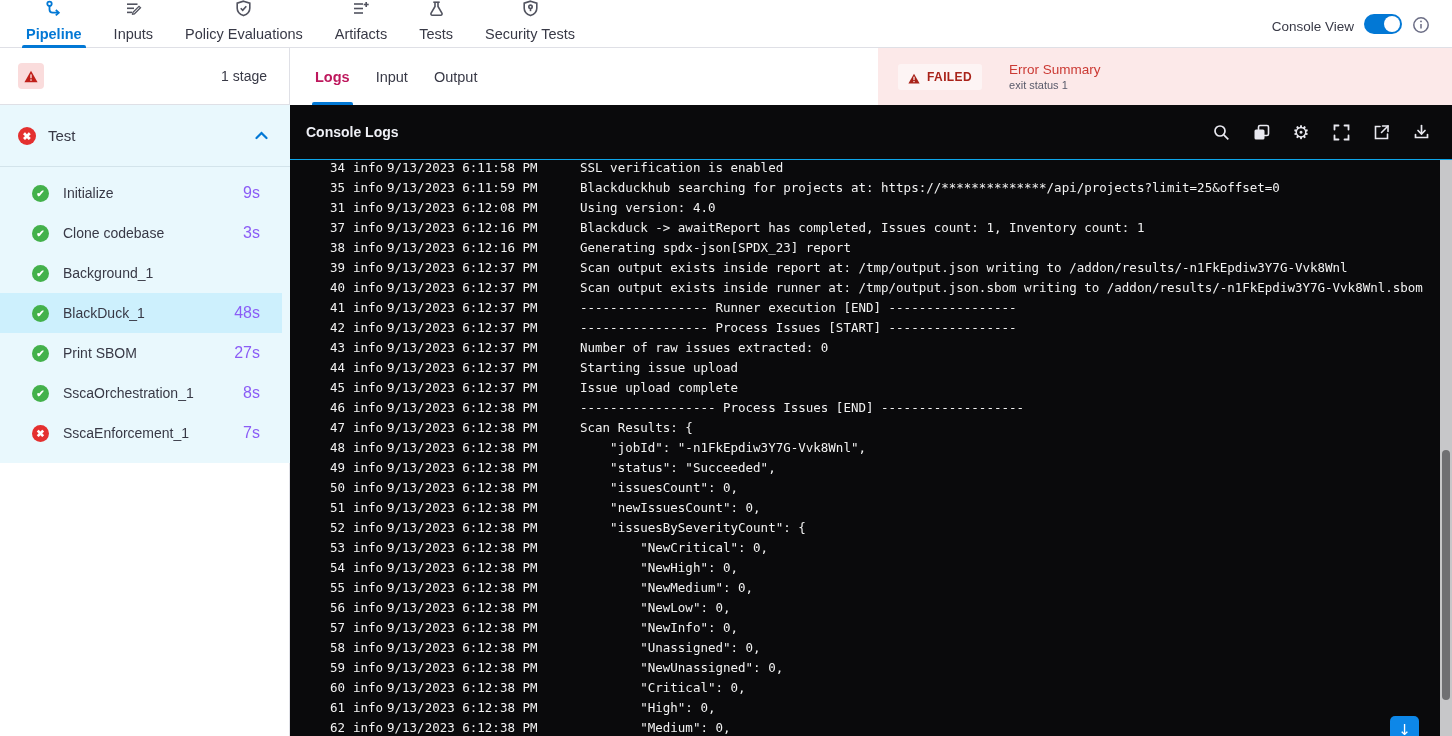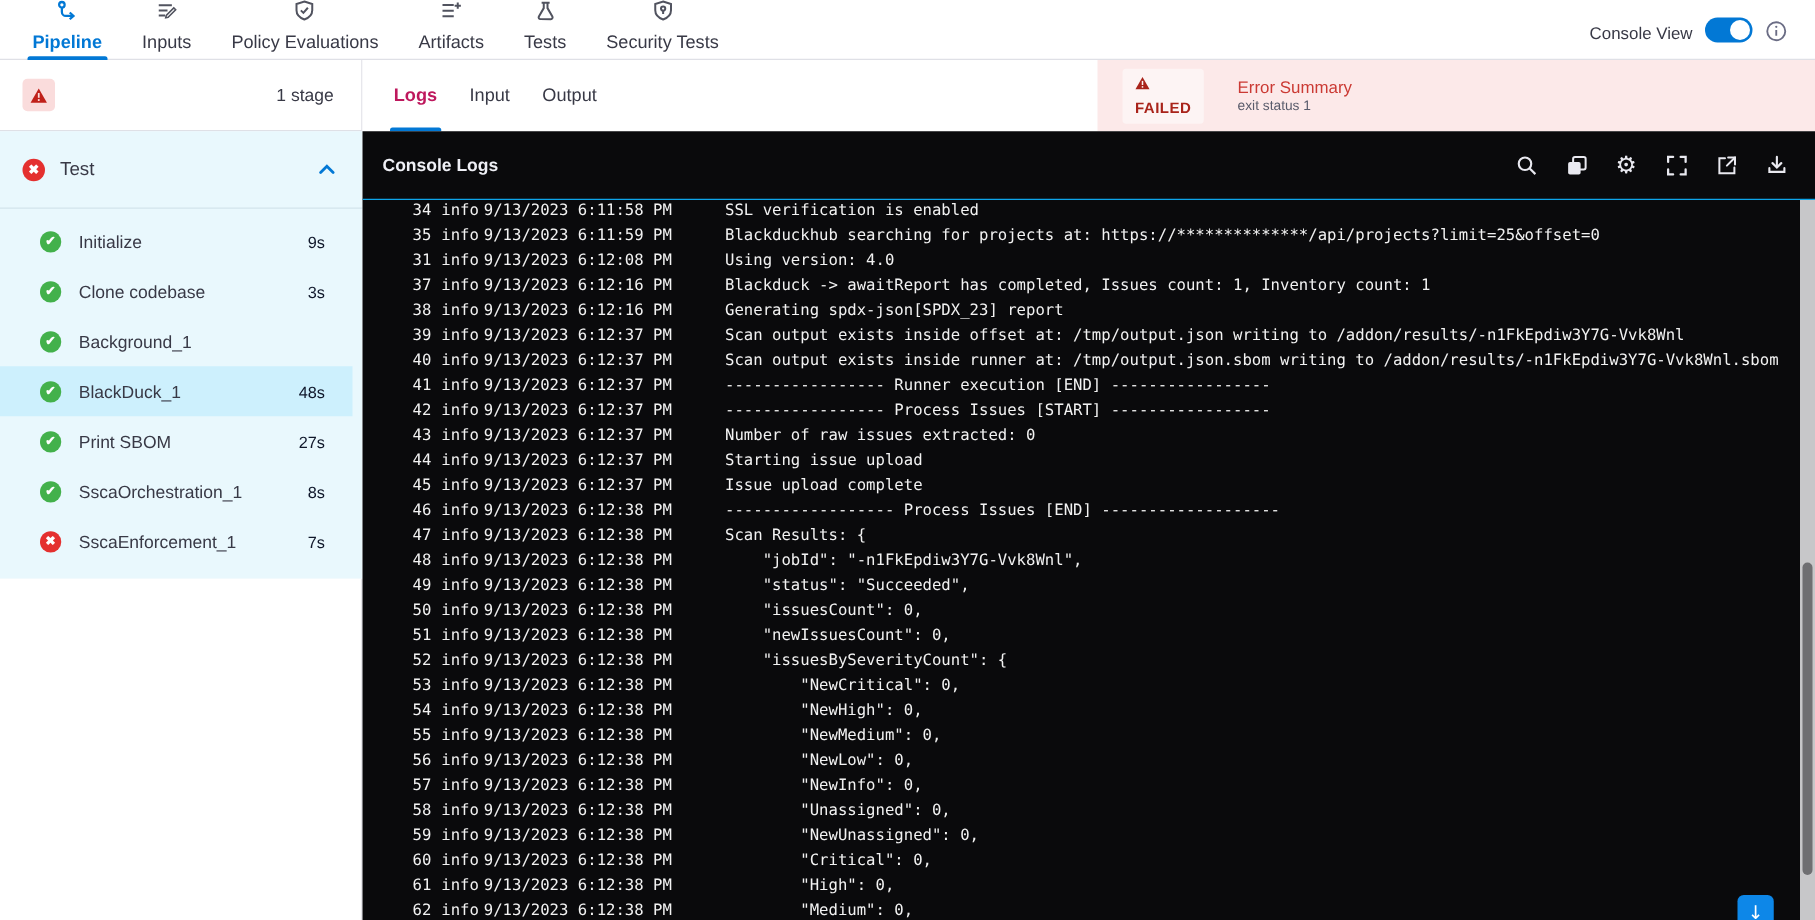--- a/index.html
+++ b/index.html
@@ -41,36 +41,36 @@
   .dot { width:18px; height:18px; border-radius:50%; display:flex; align-items:center; justify-content:center;
     color:#fff; font-size:10.5px; font-weight:bold; flex:0 0 auto; }
   .dot.success { background:#43b14b; }
   .dot.failed  { background:#e4302f; }
   .steps { list-style:none; padding-top:6px; }
   .step { height:40px; display:flex; align-items:center; gap:14px; padding:0 22px 0 32px;
     margin-right:8px; cursor:pointer; }
   .step .dot { width:17px; height:17px; font-size:10px; }
   .step.selected { background:#cdf0fd; }
   .step-name { font-size:14px; color:#383946; }
-  .step-duration { margin-left:auto; font-size:13px; color:#0f172a; }
+  .step-duration { margin-left:auto; font-size:16px; color:#8b5cf6; }
   .sidebar-rest { flex:1; background:#fff; border-right:1px solid #dfe0e6; }
 
   
   .main { flex:1; display:flex; flex-direction:column; min-width:0; }
   .tab-row { height:57px; flex:0 0 57px; display:flex; }
   .log-tabs { width:588px; flex:0 0 588px; background:#fff; display:flex; align-items:stretch;
     padding-left:12px; }
   .log-tab { position:relative; display:flex; align-items:center; padding:0 13px; font-size:14.5px;
     color:#383946; cursor:pointer; }
   .log-tab.active { color:#be185d; font-weight:700; }
   .log-tab.active::after { content:""; position:absolute; left:10px; right:10px; bottom:0; height:3px;
     background:#0278d5; border-radius:2px 2px 0 0; }
   .error-strip { flex:1; background:#fce9e9; display:flex; align-items:center; gap:27px; padding-left:20px; }
-  .failed-chip { display:flex; align-items:flex-start; gap:7px; background:#fdf4f4; border-radius:3px;
-    padding:6px 10px;flex-direction:column; }
+  .failed-chip { display:flex; align-items:flex-end; gap:7px; background:#fdf4f4; border-radius:3px;
+    padding:6px 10px; }
   .failed-label { font-size:12px; font-weight:700; letter-spacing:0.4px; color:#a9231a; }
   .error-text .error-title { font-size:13.5px; font-weight:500; color:#cb3a34; margin-bottom:2px; }
   .error-text .error-sub { font-size:11px; color:#595b6b; }
 
   
   .console { flex:1; position:relative; background:#0a0a0c; min-height:0; overflow:hidden; }
   .console-header { height:55px; display:flex; align-items:center; padding:0 22px 0 16px;
     border-bottom:1px solid #0ea5e9; }
   .console-title { font-size:14px; font-weight:700; color:#eff0f6; }
   .console-actions { margin-left:auto; display:flex; align-items:center; gap:22px; color:#e9e9f0; }
@@ -348,21 +348,21 @@
     <span class="log-num">38</span>
     <span class="log-level">info</span>
     <span class="log-ts">9/13/2023 6:12:16 PM</span>
     <span class="log-msg">Generating spdx-json[SPDX_23] report</span>
   </div>
 
   <div class="log-line">
     <span class="log-num">39</span>
     <span class="log-level">info</span>
     <span class="log-ts">9/13/2023 6:12:37 PM</span>
-    <span class="log-msg">Scan output exists inside offset at: /tmp/output.json writing to /addon/results/-n1FkEpdiw3Y7G-Vvk8Wnl</span>
+    <span class="log-msg">Scan output exists inside report at: /tmp/output.json writing to /addon/results/-n1FkEpdiw3Y7G-Vvk8Wnl</span>
   </div>
 
   <div class="log-line">
     <span class="log-num">40</span>
     <span class="log-level">info</span>
     <span class="log-ts">9/13/2023 6:12:37 PM</span>
     <span class="log-msg">Scan output exists inside runner at: /tmp/output.json.sbom writing to /addon/results/-n1FkEpdiw3Y7G-Vvk8Wnl.sbom</span>
   </div>
 
   <div class="log-line">

